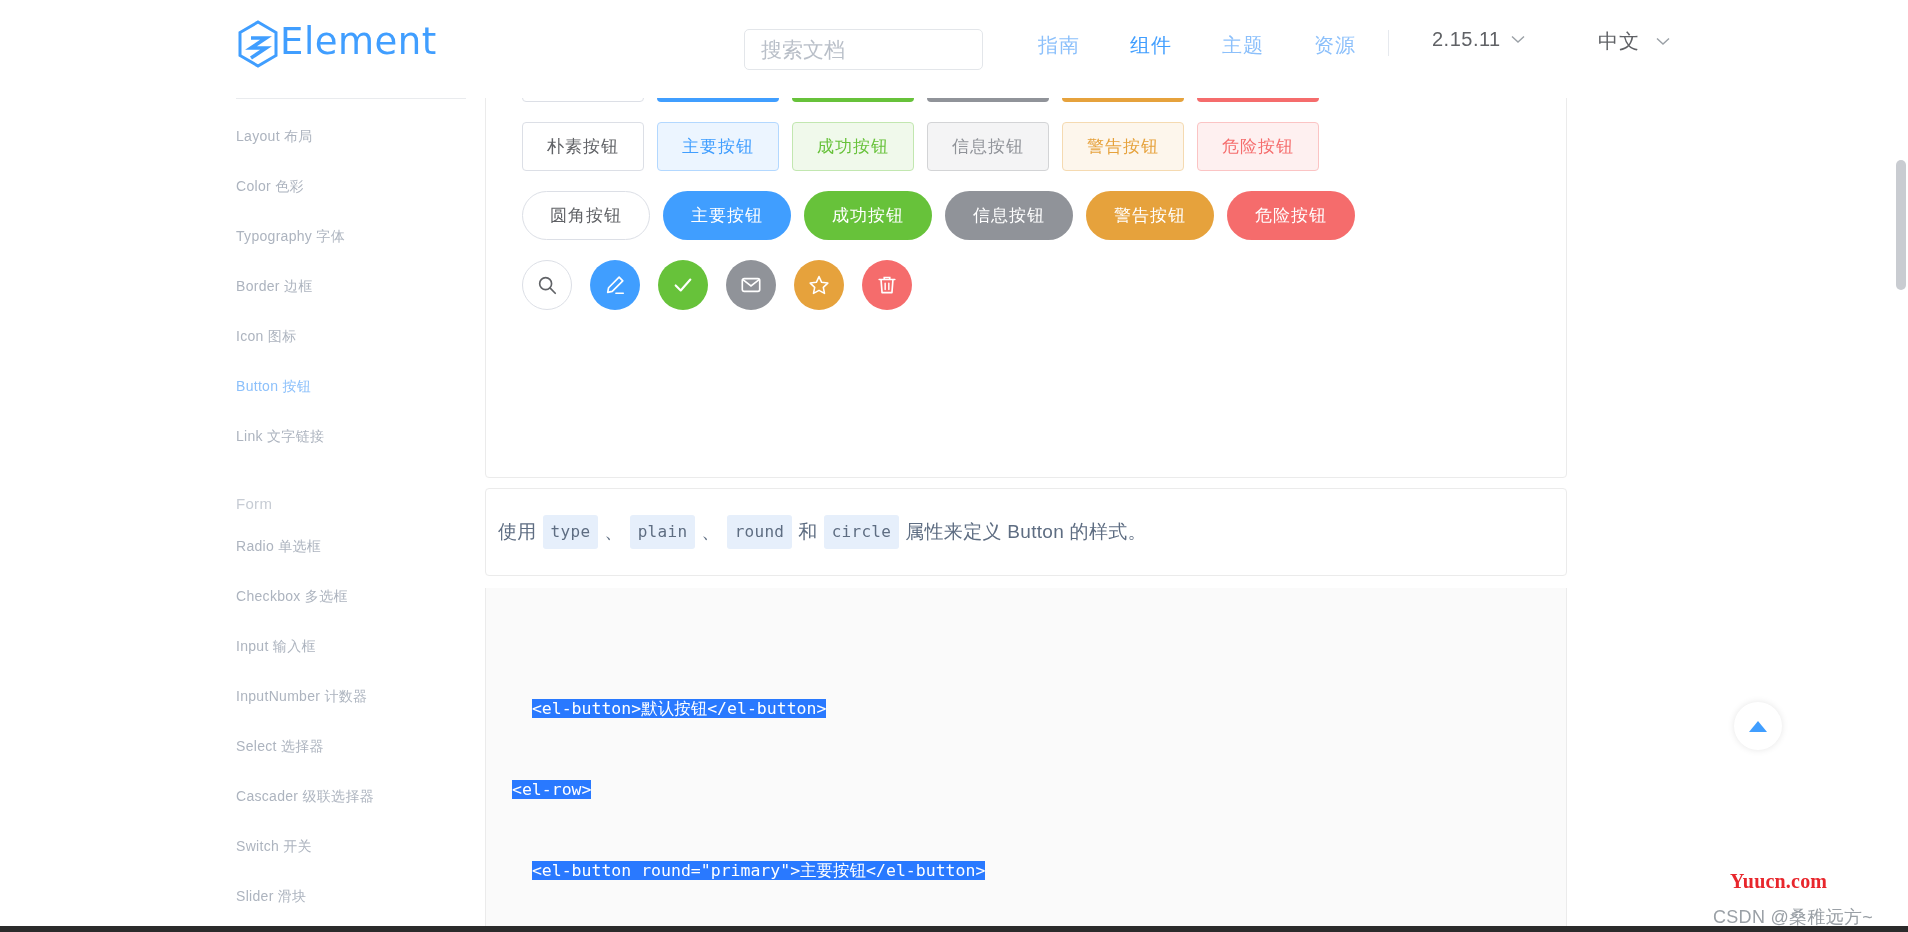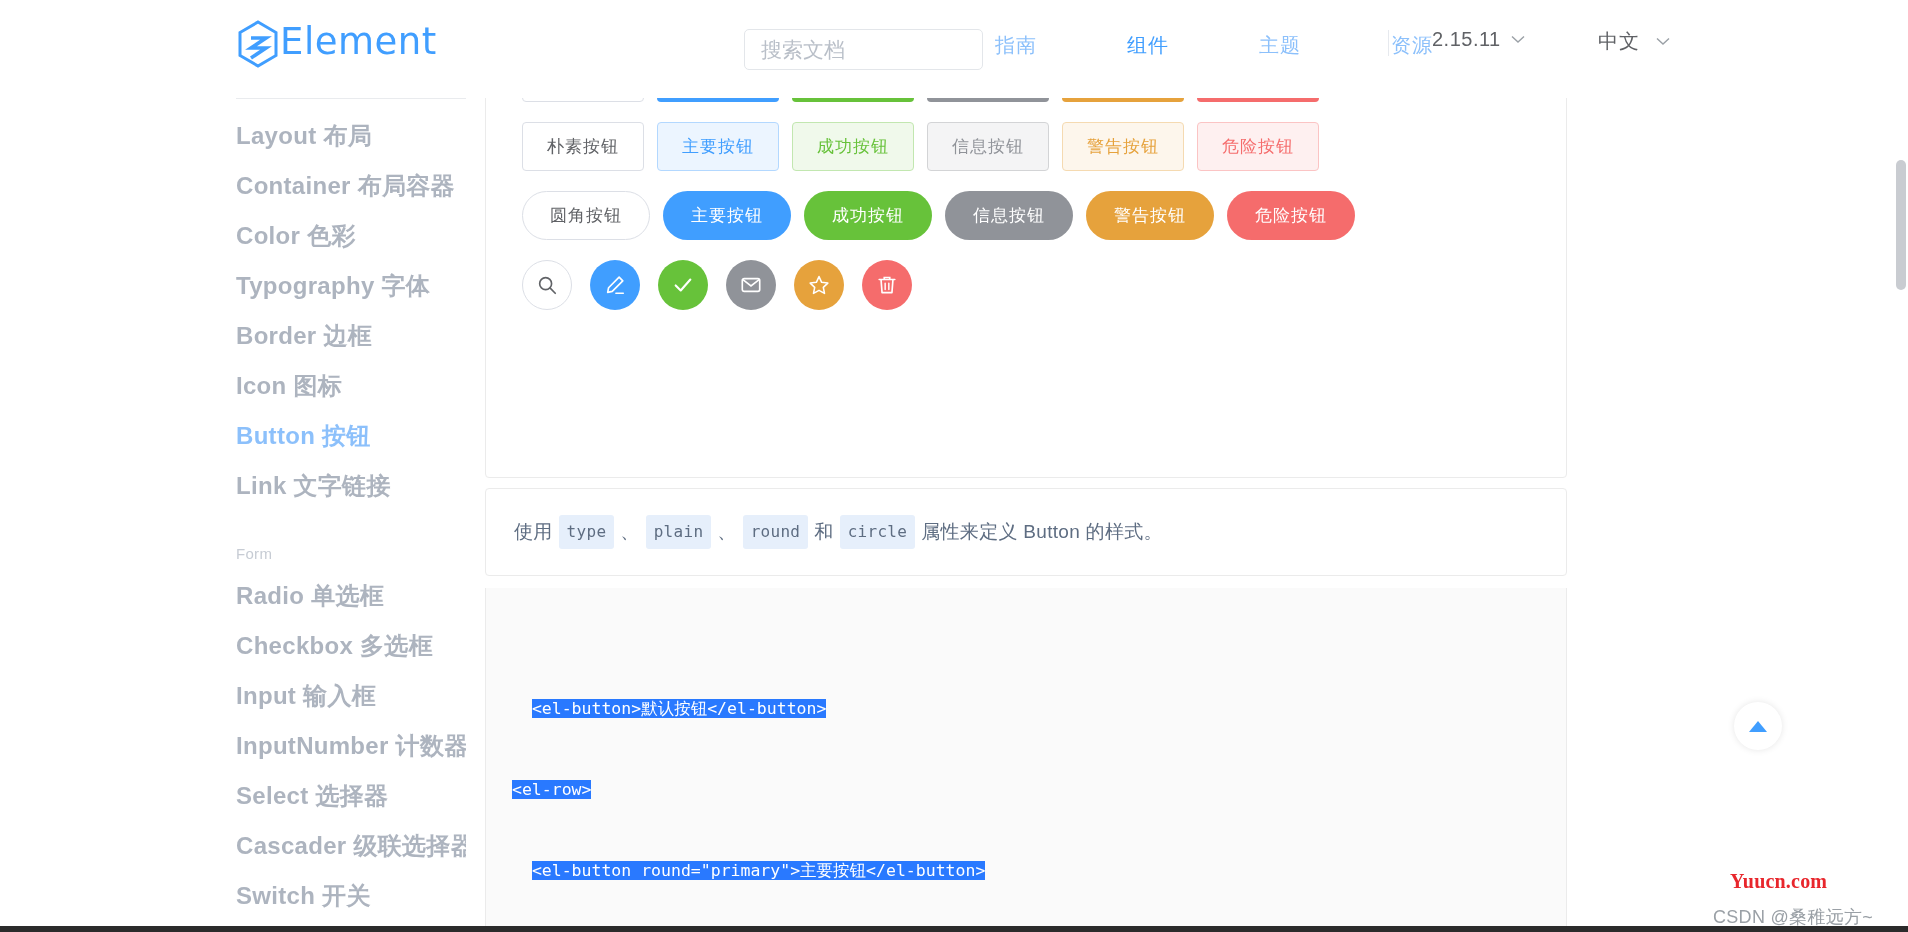--- a/index.html
+++ b/index.html
@@ -37,21 +37,21 @@
     background: #fff;
   }
   .search-box input {
     width: 100%; height: 100%;
     border: none; outline: none; background: transparent;
     padding: 0 16px;
     font-size: 21px; color: #5e6d82;
     font-family: "Liberation Sans", sans-serif;
   }
   .search-box input::placeholder { color: #b9bfc8; }
-  .nav { position: absolute; left: 983px; top: 32px; display: flex; align-items: center; gap: 40px; }
+  .nav { position: absolute; left: 1026px; top: 32px; display: flex; align-items: center; }
   .nav-item {
     font-size: 20px; color: #8cc0fb; cursor: pointer;
     padding: 0 12px; margin-right: 26px;
     letter-spacing: 1px;
   }
   .nav-item.active { color: #409eff; }
   .nav-divider {
     position: absolute; left: 1388px; top: 30px;
     width: 1px; height: 26px; background: #e6e9ee;
   }
@@ -77,25 +77,24 @@
     padding-left: 236px;
     overflow: hidden;
     z-index: 20;
   }
   .side-top-rule {
     position: absolute; left: 236px; top: 0; width: 230px; height: 1px;
     background: #e9ebee;
   }
   .side-list { padding-top: 13px; }
   .side-item {
-    font-size: 24px; color: #adb4bf;
+    font-size: 14px; color: #adb4bf;
     line-height: 50px; height: 50px;
     cursor: pointer; white-space: nowrap;
     letter-spacing: .3px;
-    font-weight: bold;
   }
   .side-item.active { color: #8cc0fb; }
   .side-group {
     font-size: 15px; color: #c7ccd4;
     margin-top: 28px; margin-bottom: 2px;
     line-height: 30px; letter-spacing: .3px;
   }
 
   
   .main {
@@ -139,21 +138,21 @@
     margin-right: 18px;
   }
   .btn.circle svg { width: 22px; height: 22px; display: block; }
 
   .desc-card {
     position: absolute; left: 19px; top: 390px;
     width: 1082px; height: 88px;
     border: 1px solid #ebebeb; border-radius: 4px;
     background: #fff;
     display: flex; align-items: center;
-    padding-left: 28px;
+    padding-left: 12px;
   }
   .desc-text {
     font-size: 19px; color: #5e6d82; line-height: 1.6;
     display: flex; align-items: center; flex-wrap: nowrap;
     letter-spacing: .3px;
   }
   .code-chip {
     display: inline-block;
     background: #e6effb; color: #5e6d82;
     font-family: "DejaVu Sans Mono", monospace;
@@ -276,21 +275,20 @@
             <path d="M1 1.5 L7 7 L13 1.5" stroke="#9aa0a6" stroke-width="1.4" fill="none"></path>
           </svg>
       </span>
     </div>
   </div>
 
   <div class="sidebar">
     <div class="side-top-rule"></div>
     <div class="side-list">
       <div class="side-item">Layout 布局</div>
-      <div class="side-item">Container 布局容器</div>
       <div class="side-item">Color 色彩</div>
       <div class="side-item">Typography 字体</div>
       <div class="side-item">Border 边框</div>
       <div class="side-item">Icon 图标</div>
       <div class="side-item active">Button 按钮</div>
       <div class="side-item">Link 文字链接</div>
 
       <div class="side-group">Form</div>
 
       <div class="side-item">Radio 单选框</div>

